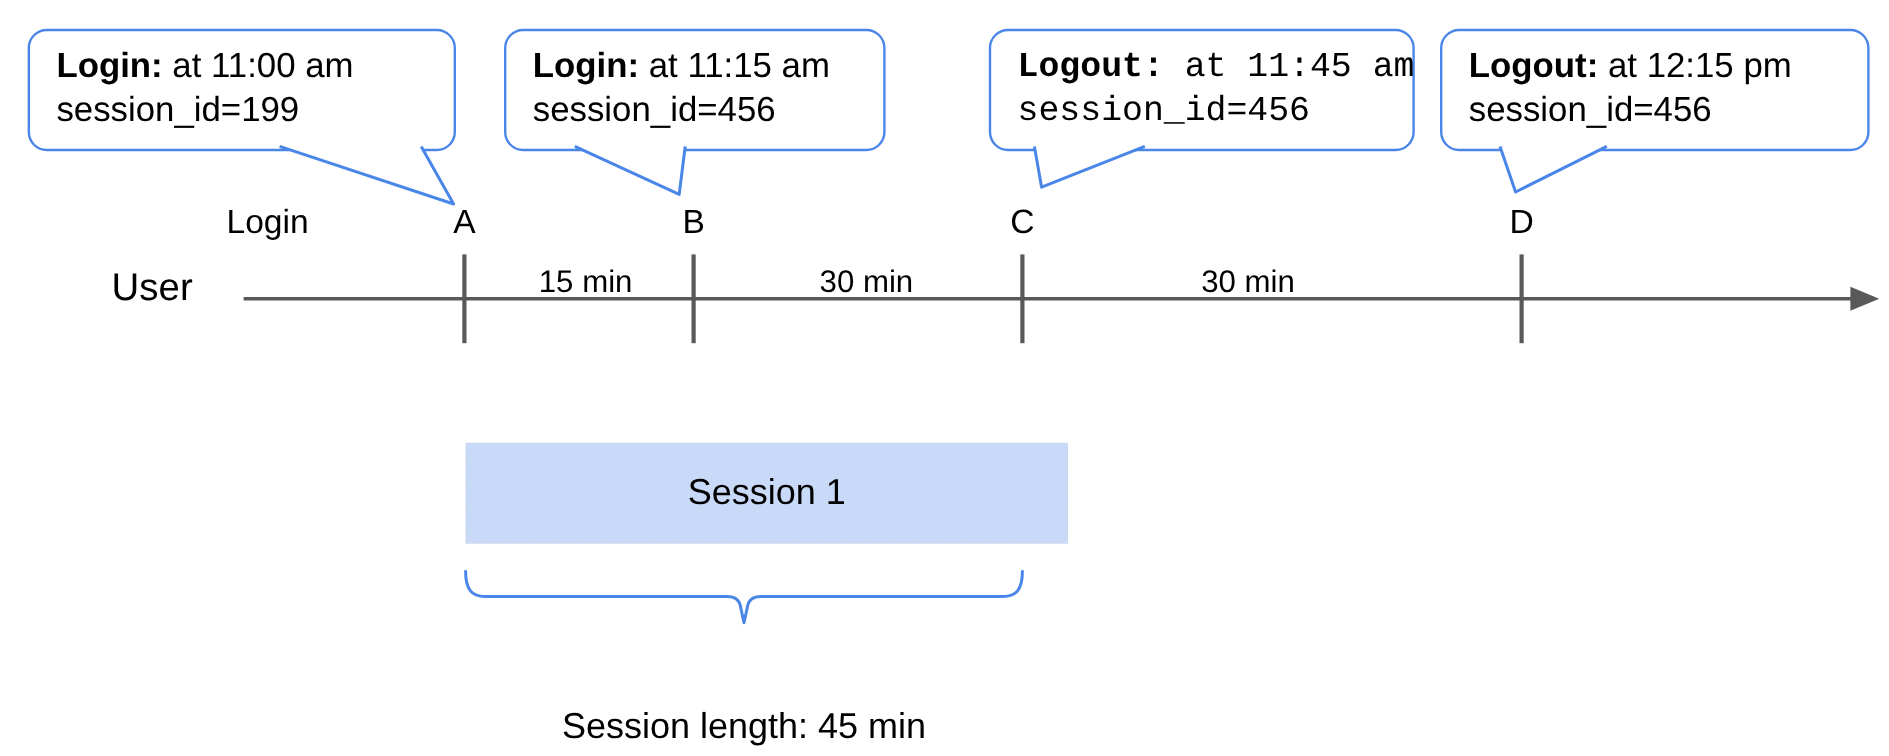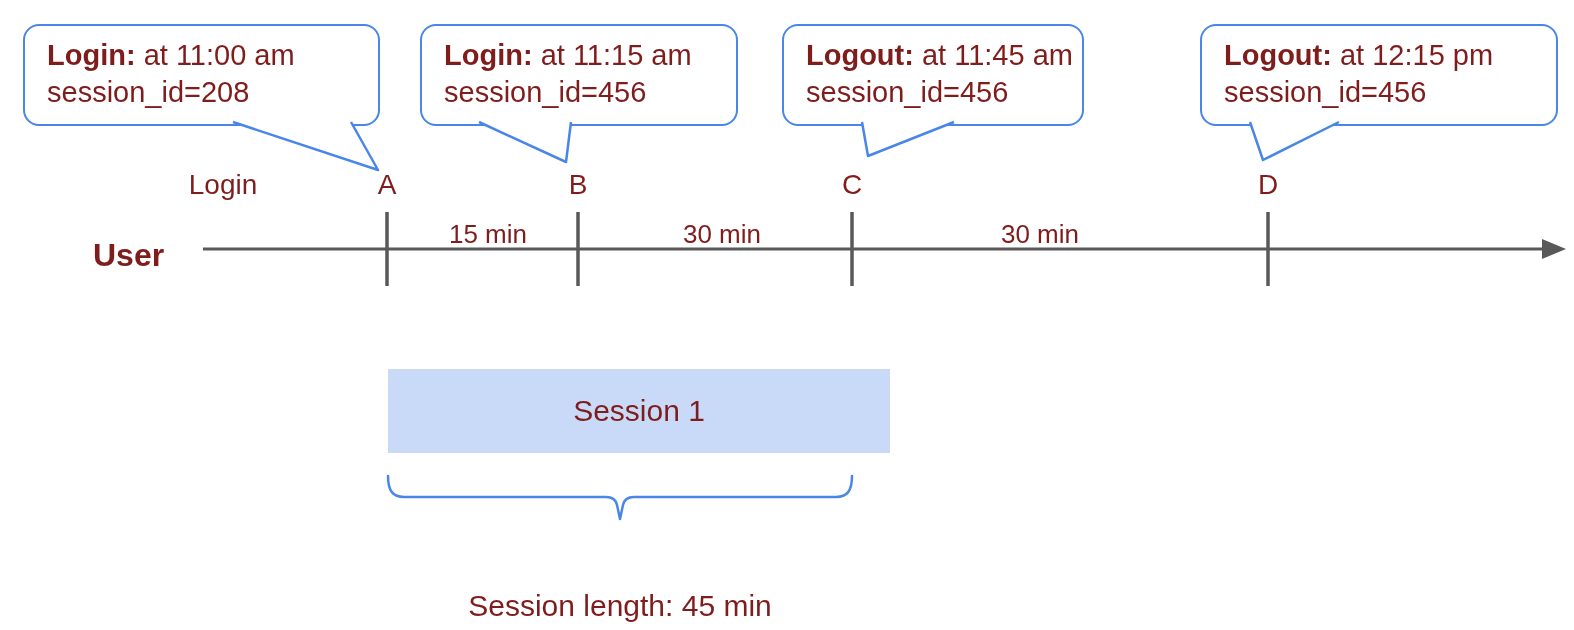--- a/index.html
+++ b/index.html
@@ -1,18 +1,18 @@
 <!DOCTYPE html>
 <html><head>
 <meta charset="utf-8">
 <style>
   html,body{margin:0;padding:0;background:#fff;}
   .canvas{
     position:relative;width:1574px;height:630px;background:#ffffff;
-    font-family:"Liberation Sans",sans-serif;color:#7f1d1d;overflow:hidden;
+    font-family:"Liberation Sans",sans-serif;color:#000000;overflow:hidden;
   }
   
   .bubble{
     position:absolute;top:24px;height:102px;box-sizing:border-box;
     background:#ffffff;border:2.5px solid #4a86e8;border-radius:16px;z-index:1;
   }
   .bubble-text{padding:11px 0 0 22px;font-size:29px;line-height:37px;white-space:nowrap;}
   .bubble-text b{font-weight:bold;}
   
   svg.layer{position:absolute;left:0;top:0;z-index:2;pointer-events:none;}
@@ -31,29 +31,29 @@
     font-size:30px;
   }
 </style>
 </head>
 <body>
 
 <div class="canvas">
 
   <div class="bubble" style="left:23px;width:357px;">
     <div class="bubble-text"><b>Login:</b><span> at 11:00 am</span><br>
-      <span>session_id=208</span></div>
+      <span>session_id=199</span></div>
   </div>
 
   <div class="bubble" style="left:420px;width:318px;">
     <div class="bubble-text"><b>Login:</b><span> at 11:15 am</span><br>
       <span>session_id=456</span></div>
   </div>
 
-  <div class="bubble" style="left:782px;width:302px;">
+  <div class="bubble" style="left:824px;width:355px;font-family:Liberation Mono, monospace;">
     <div class="bubble-text"><b>Logout:</b><span> at 11:45 am</span><br>
       <span>session_id=456</span></div>
   </div>
 
   <div class="bubble" style="left:1200px;width:358px;">
     <div class="bubble-text"><b>Logout:</b><span> at 12:15 pm</span><br>
       <span>session_id=456</span></div>
   </div>
 
   <svg class="layer" width="1574" height="630" viewBox="0 0 1574 630">
@@ -70,21 +70,21 @@
     <line x1="578" y1="212" x2="578" y2="286" stroke="#595959" stroke-width="3.5"></line>
     <line x1="852" y1="212" x2="852" y2="286" stroke="#595959" stroke-width="3.5"></line>
     <line x1="1268" y1="212" x2="1268" y2="286" stroke="#595959" stroke-width="3.5"></line>
 
     <path d="M 388,476 C 388,491 393,497 404,497 L 606,497 C 613,497 616,500 617,505 L 620,519 L 623,505 C 624,500 627,497 634,497 L 836,497 C 847,497 852,491 852,476" fill="none" stroke="#4a86e8" stroke-width="2.5" stroke-linejoin="round" stroke-linecap="round"></path>
   </svg>
 
   <div class="lbl lbl-axis" style="left:223px;top:170px;">
       <span class="ctr lbl">Login</span>
     </div>
-  <div class="lbl lbl-user" style="left:93px;top:238px;font-weight:bold;">User</div>
+  <div class="lbl lbl-user" style="left:93px;top:222px;">User</div>
 
   <div class="lbl lbl-axis ctr" style="left:387px;top:170px;">A</div>
   <div class="lbl lbl-axis ctr" style="left:578px;top:170px;">B</div>
   <div class="lbl lbl-axis ctr" style="left:852px;top:170px;">C</div>
   <div class="lbl lbl-axis ctr" style="left:1268px;top:170px;">D</div>
 
   <div class="lbl lbl-interval ctr" style="left:488px;top:200px;">15 min</div>
   <div class="lbl lbl-interval ctr" style="left:722px;top:200px;">30 min</div>
   <div class="lbl lbl-interval ctr" style="left:1040px;top:200px;">30 min</div>
 

